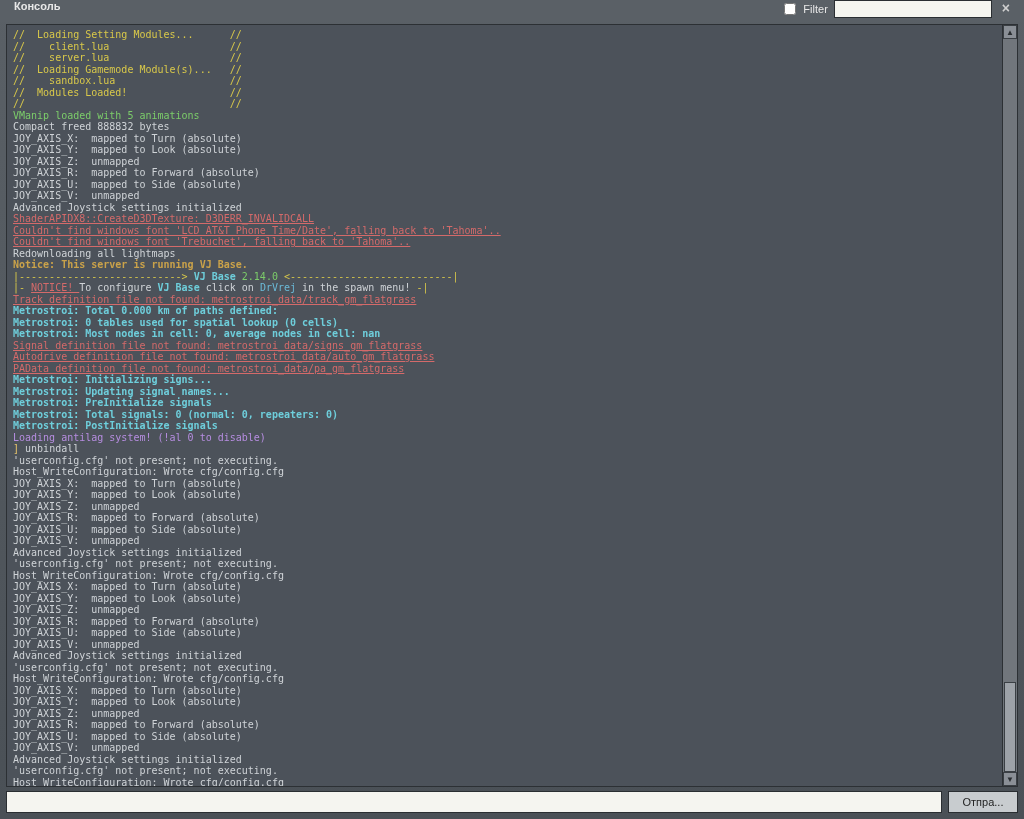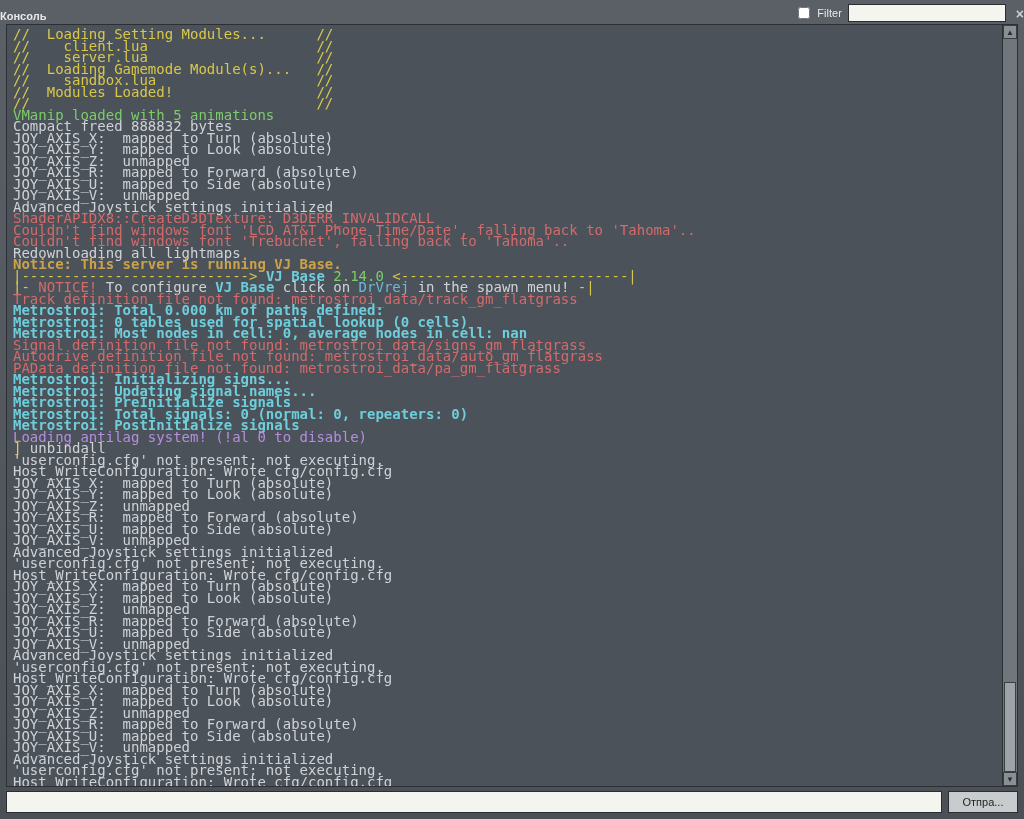--- a/index.html
+++ b/index.html
@@ -8,22 +8,22 @@
     width: 1024px;
     height: 819px;
     overflow: hidden;
     font-family: Tahoma, Verdana, sans-serif;
     background: linear-gradient(#5a6066, #4a5056);
   }
   .titlebar {
     height: 22px;
     background: #5a6066;
     display: flex;
-    align-items: flex-end;
-    padding: 0 0;
+    align-items: flex-start;
+    padding: 0 14px;
     color: #e8e8e8;
     font-size: 11px;
     font-weight: bold;
   }
   .titlebar .title { flex: 0 0 auto; }
   .titlebar .spacer { flex: 1 1 auto; }
   .titlebar label.filter {
     display: flex;
     align-items: center;
     gap: 4px;
@@ -58,21 +58,21 @@
     border: 1px solid #2c3034;
     background: #4c525a;
     overflow: hidden;
     color: #c7cbcf;
   }
   .console-inner {
     position: absolute;
     top: 0; left: 0; right: 14px; bottom: 0;
     padding: 4px 4px 4px 6px;
     font-family: "Consolas", "DejaVu Sans Mono", "Liberation Mono", monospace;
-    font-size: 14px;
+    font-size: 10px;
     line-height: 11.5px;
     white-space: pre;
   }
   .scrollbar {
     position: absolute;
     top: 0; right: 0; bottom: 0;
     width: 14px;
     background: #71767c;
     border-left: 1px solid #2c3034;
   }
@@ -117,21 +117,21 @@
     background: #c8cccf;
     border: 1px solid #2a2e32;
     font-size: 11px;
     color: #222;
   }
 
   
   .c-yel   { color: #d8c84a; }
   .c-wht   { color: #cfd3d7; }
   .c-lime  { color: #7ccd6a; }
-  .c-red   { color: #d46a6a; }
+  .c-red   { color: #d46a6a; text-decoration: underline; }
   .c-cyan  { color: #6ecedb; font-weight: bold; }
   .c-blue  { color: #6bbad8; text-align: right; }
   .c-mag   { color: #b68de0; }
   .c-gold  { color: #caa24a; font-weight: bold; }
   .c-username { color: #e7c46a; }
 </style>
 </head>
 <body>
 
 <div class="titlebar">

